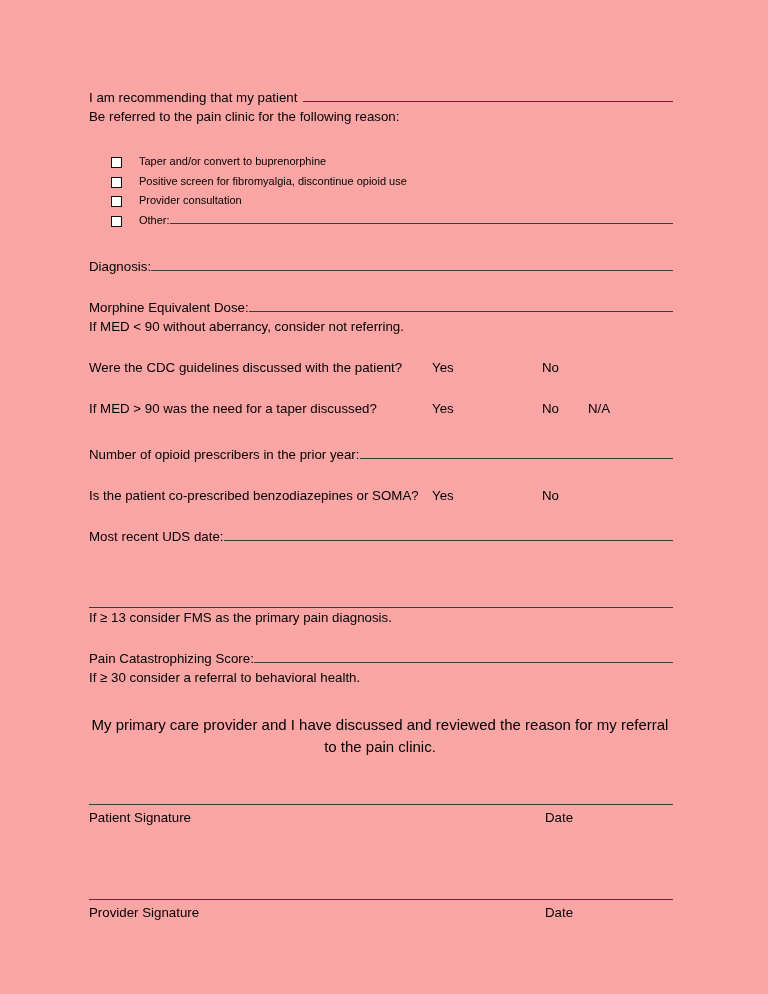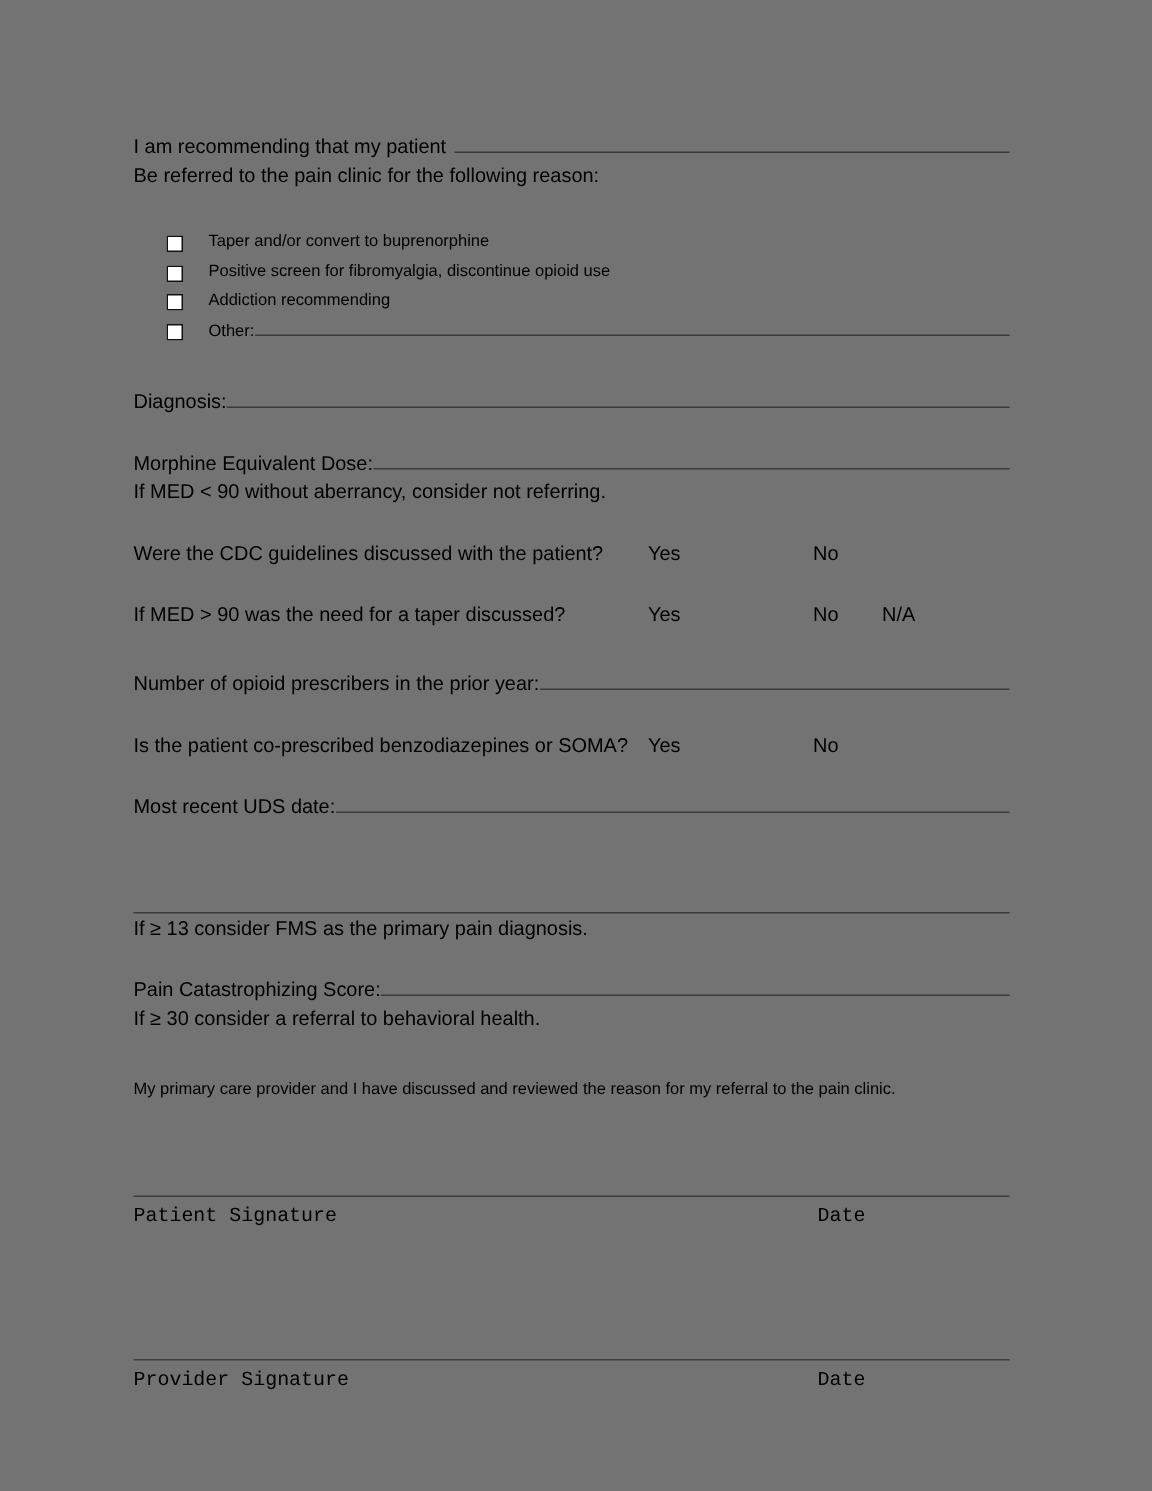--- a/index.html
+++ b/index.html
@@ -8,22 +8,23 @@
     background: #ffffff;
   }
   body {
     font-family: "Liberation Sans", sans-serif;
     color: #000000;
   }
   .page {
     position: relative;
     width: 768px;
     height: 994px;
-    background: #737373;
+    background: #fca5a5;
     overflow: hidden;
+    text-align: center;
   }
   .doc {
     position: absolute;
     left: 89px;
     top: 88px;
     width: 584px;
   }
 
   .line-row {
     font-size: 13.3px;
@@ -95,38 +96,38 @@
   .opt {
     position: absolute;
     top: 0;
     white-space: pre;
   }
   .opt-1 { left: 343px; }
   .opt-2 { left: 453px; }
   .opt-3 { left: 499px; }
 
   
-  .sig-block { margin-top: 14px; font-family: Liberation Mono, monospace; }
+  .sig-block { margin-top: 0; }
   .sig-rule {
     border-bottom: 1.3px solid #3f3f3f;
     height: 0;
     width: 584px;
   }
   .sig-labels {
     position: relative;
     font-size: 13.3px;
     line-height: 19px;
     height: 21px;
     margin-top: 3px;
   }
   .sig-name { position: absolute; left: 0; top: 0; white-space: pre; }
   .sig-date { position: absolute; left: 456px; top: 0; white-space: pre; }
 
   .para {
-    font-size: 11px;
+    font-size: 15px;
     line-height: 22px;
     width: 582px;
   }
 </style>
 </head>
 <body>
 
 <div class="page">
   <div class="doc">
 
@@ -142,21 +143,21 @@
       <div class="cb-row">
         <span class="cb-icon"></span>
         <span class="cb-label">Taper and/or convert to buprenorphine</span>
       </div>
       <div class="cb-row">
         <span class="cb-icon"></span>
         <span class="cb-label">Positive screen for fibromyalgia, discontinue opioid use</span>
       </div>
       <div class="cb-row">
         <span class="cb-icon"></span>
-        <span class="cb-label">Addiction recommending</span>
+        <span class="cb-label">Provider consultation</span>
       </div>
       <div class="cb-row">
         <span class="cb-icon"></span>
         <span class="cb-label">Other:</span>
         <span class="blank"></span>
       </div>
     </div>
 
     <div class="spacer-lg"></div>
 

